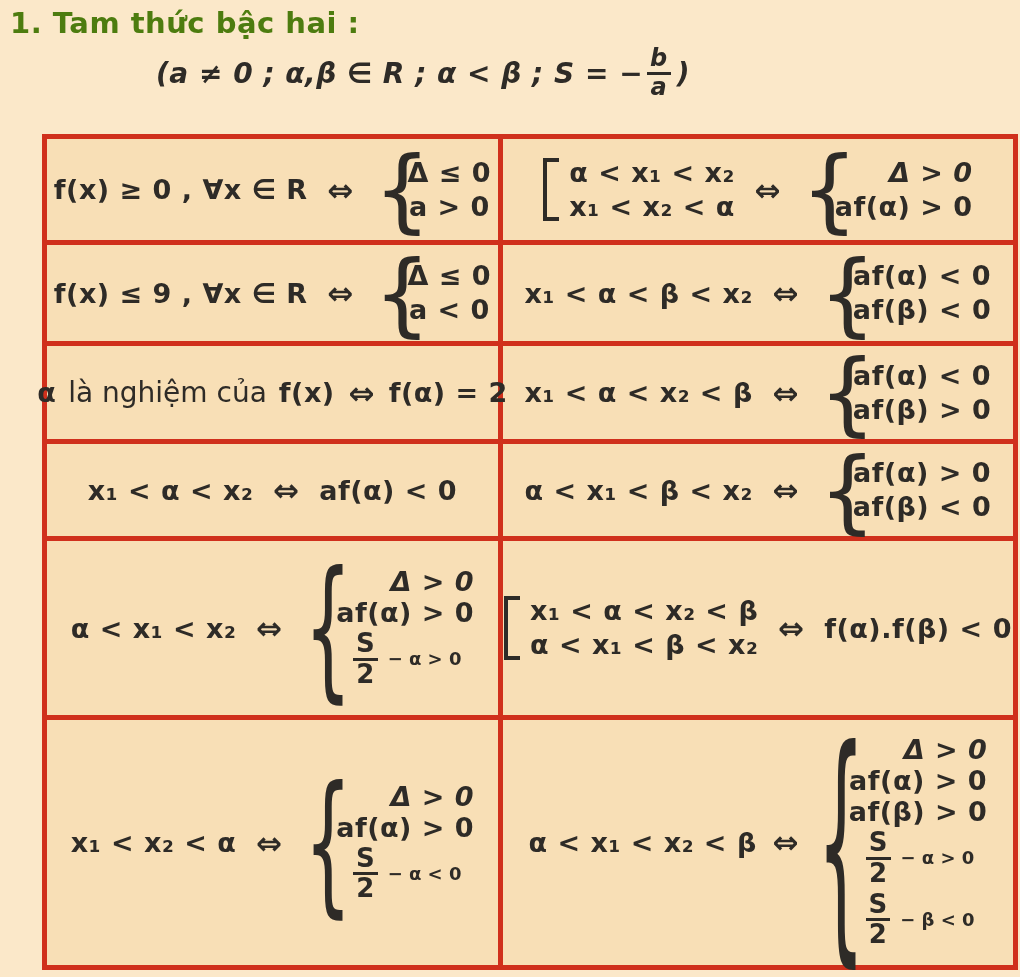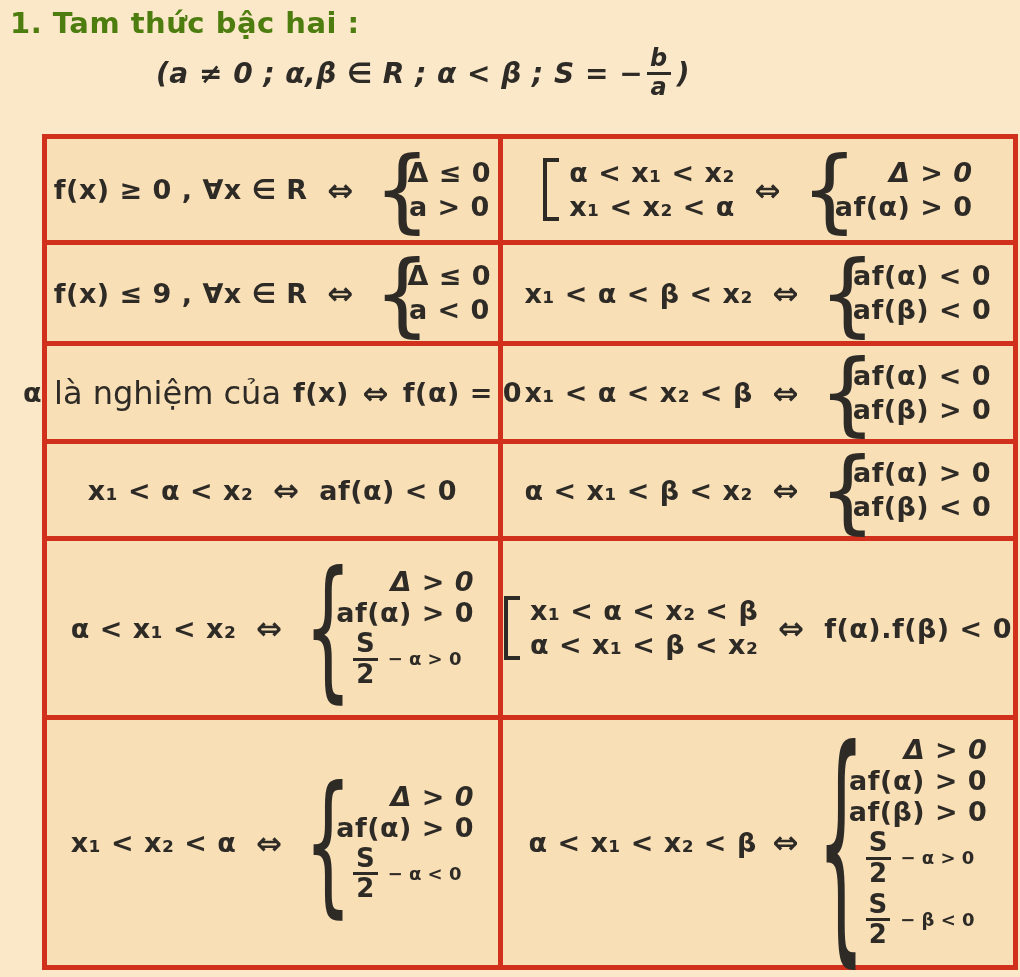--- a/index.html
+++ b/index.html
@@ -27,21 +27,21 @@
   table.grid{
     position:absolute;left:42px;top:110px;width:971px;
     border-collapse:collapse;table-layout:fixed;margin-top:24px;
   }
   td.cell{
     border:5px solid #d0301c;background:#f8dfb6;
     vertical-align:middle;padding:4px 10px;box-sizing:border-box;
   }
   .expr{display:flex;align-items:center;justify-content:center;gap:16px;}
   .math{font-size:27px;font-weight:bold;letter-spacing:.5px;white-space:nowrap;}
-  .plain{font-size:32px;font-weight:400;white-space:nowrap;margin:0 2px;}
+  .plain{font-size:28px;font-weight:400;white-space:nowrap;margin:0 2px;}
   .arrow{font-size:31px;font-weight:bold;margin:0 4px;}
   .cases{display:inline-flex;align-items:center;}
   .brace{
     display:inline-block;width:30px;text-align:center;
     font-weight:400;line-height:.9;color:#2e2b27;margin-right:4px;
     transform-origin:center;
   }
   .brace.b2{font-size:90px;}
   .brace.b3{font-size:88px;transform:scaleY(1.75) scaleX(.85);}
   .brace.b5{font-size:88px;transform:scaleY(2.85) scaleX(.85);}
@@ -147,21 +147,21 @@
     </td>
   </tr>
 
   <tr class="r3">
     <td class="cell">
       <div class="expr" style="gap:10px;">
         <span class="math">α</span>
         <span class="plain">là nghiệm của</span>
         <span class="math">f(x)</span>
         <span class="arrow">⇔</span>
-        <span class="math">f(α) = 0</span>
+        <span class="math">f(α) = 2</span>
       </div>
     </td>
     <td class="cell">
       <div class="expr">
         <span class="math">x₁ &lt; α &lt; x₂ &lt; β</span>
         <span class="arrow">⇔</span>
         <span class="cases">
           <span class="brace b2">{</span>
           <span class="case-lines">
             <span class="math">af(α) &lt; 0</span>

